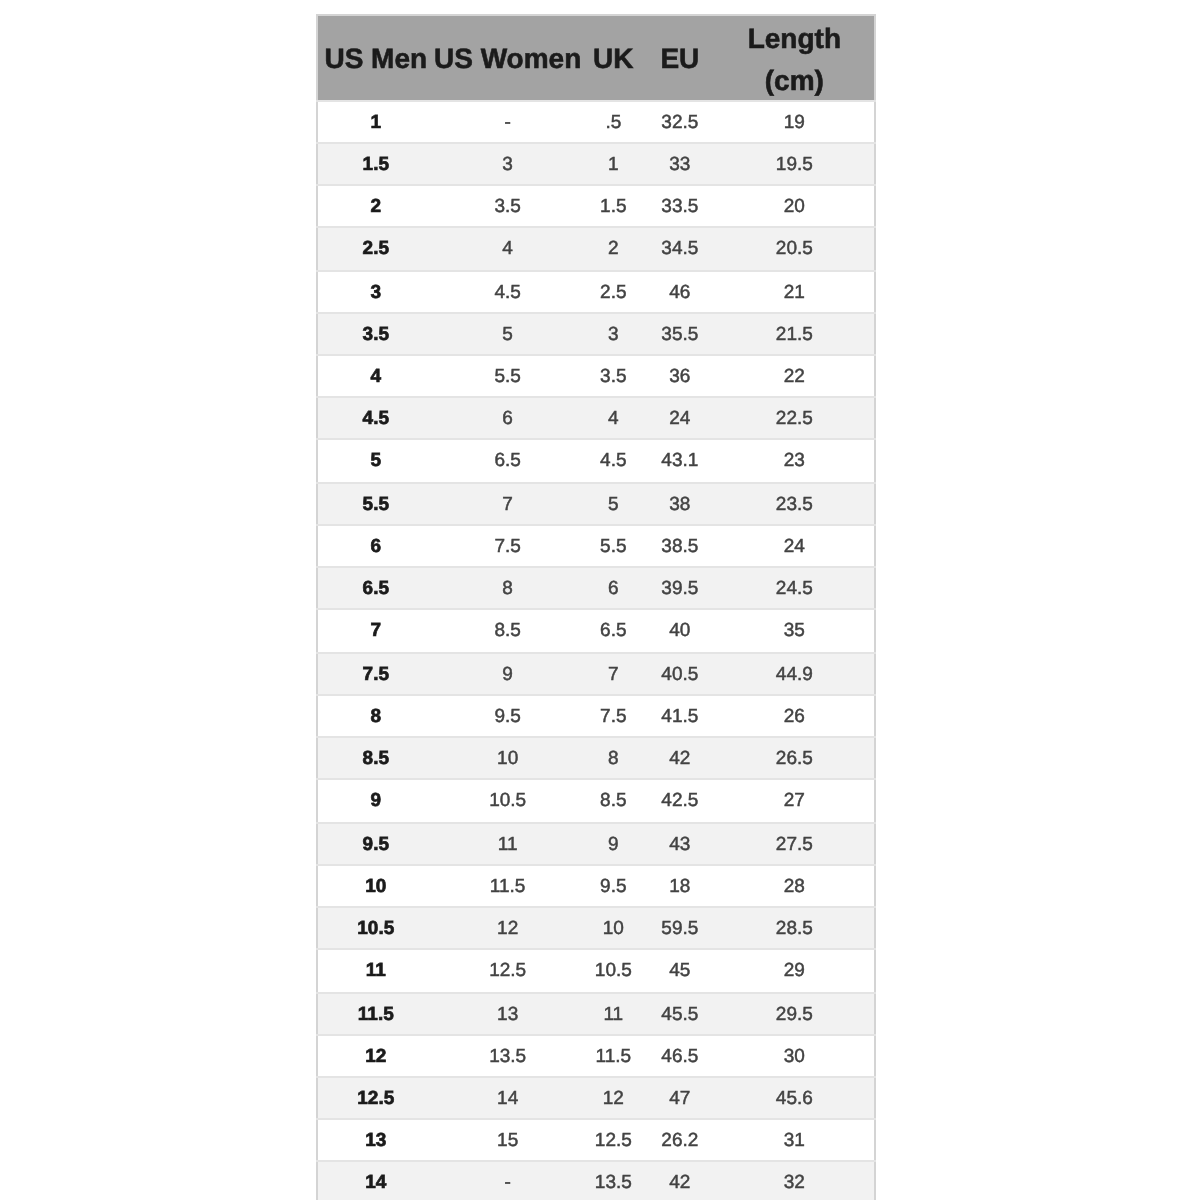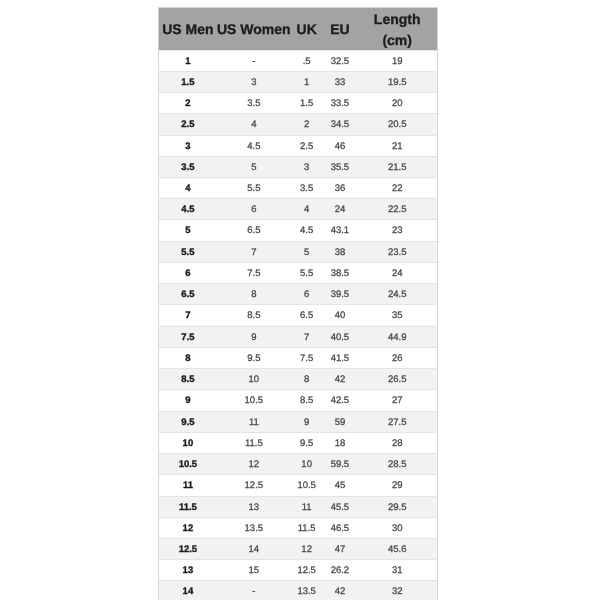--- a/index.html
+++ b/index.html
@@ -395,21 +395,21 @@
         <td class="c-usmen">
           <span>9.5</span>
         </td>
         <td class="c-uswomen">
           <span>11</span>
         </td>
         <td class="c-uk">
           <span>9</span>
         </td>
         <td class="c-eu">
-          <span>59</span>
+          <span>43</span>
         </td>
         <td class="c-length">
           <span>27.5</span>
         </td>
       </tr>
       <tr>
         <td class="c-usmen">
           <span>10</span>
         </td>
         <td class="c-uswomen">

